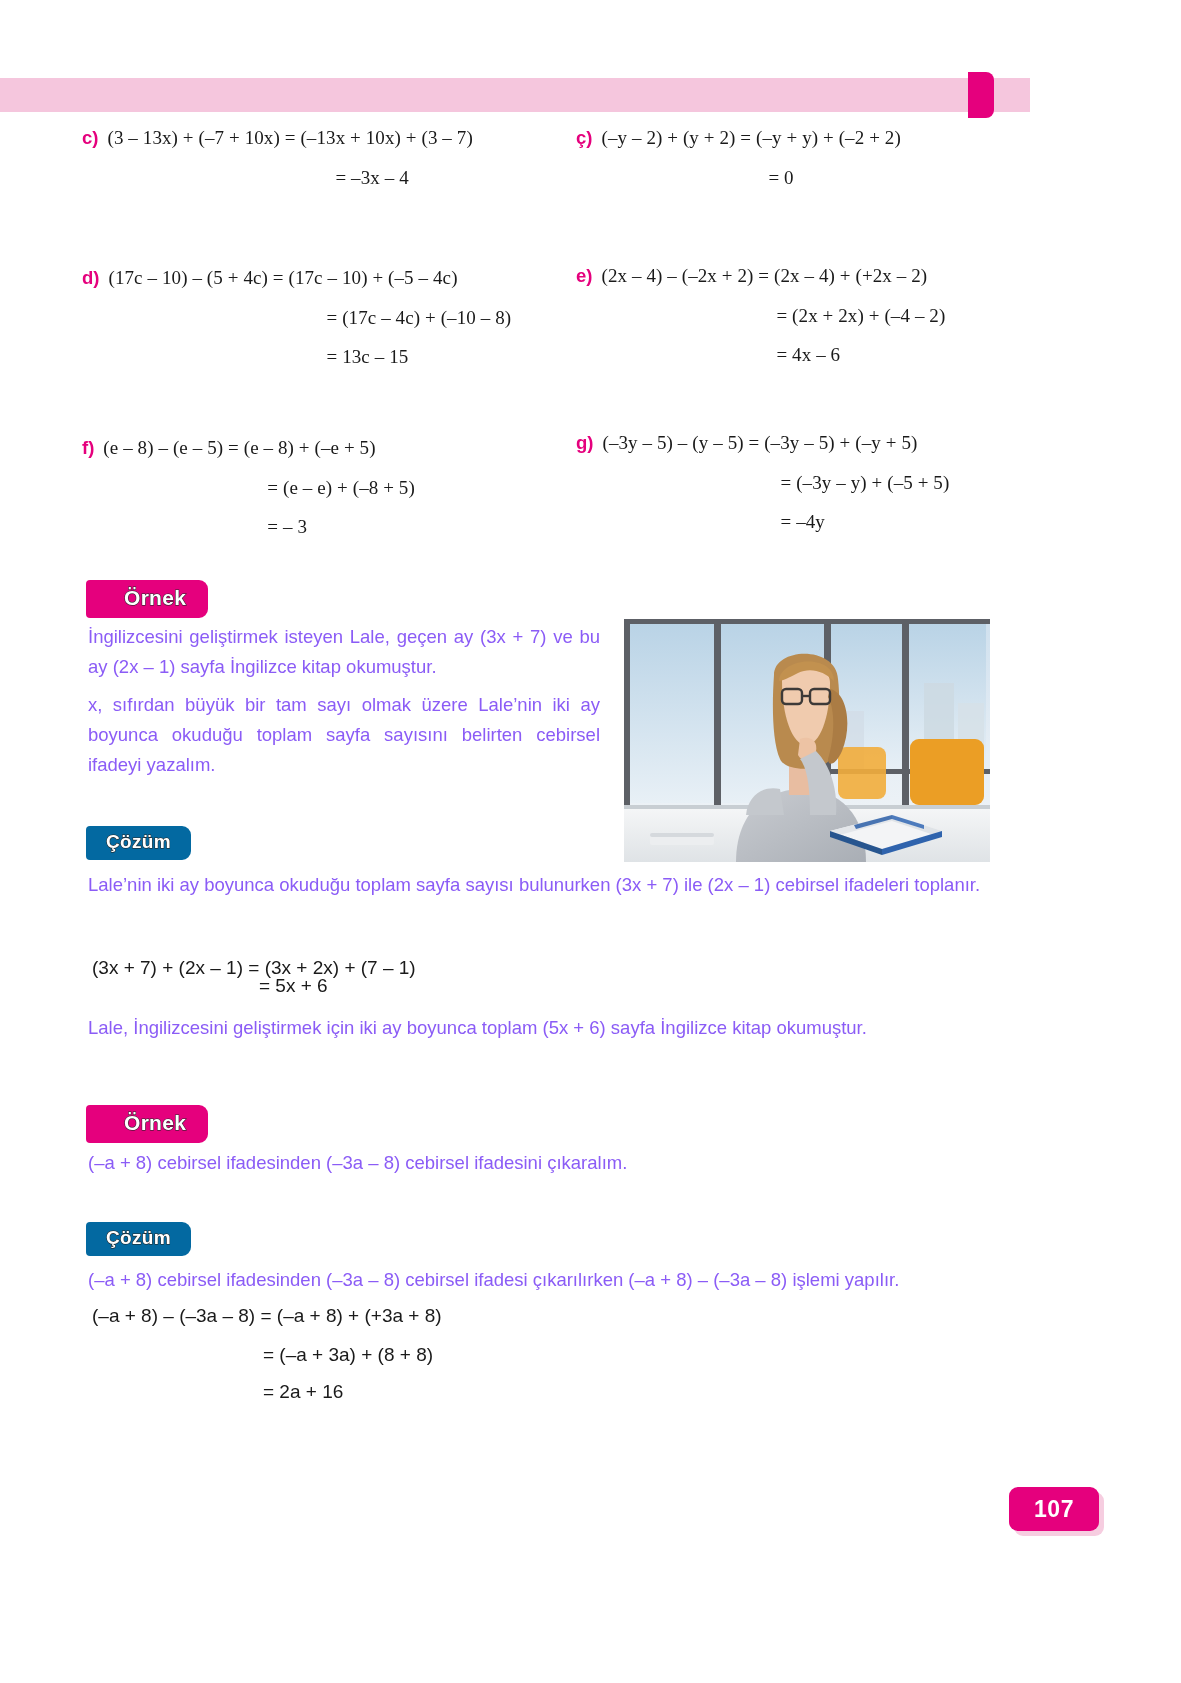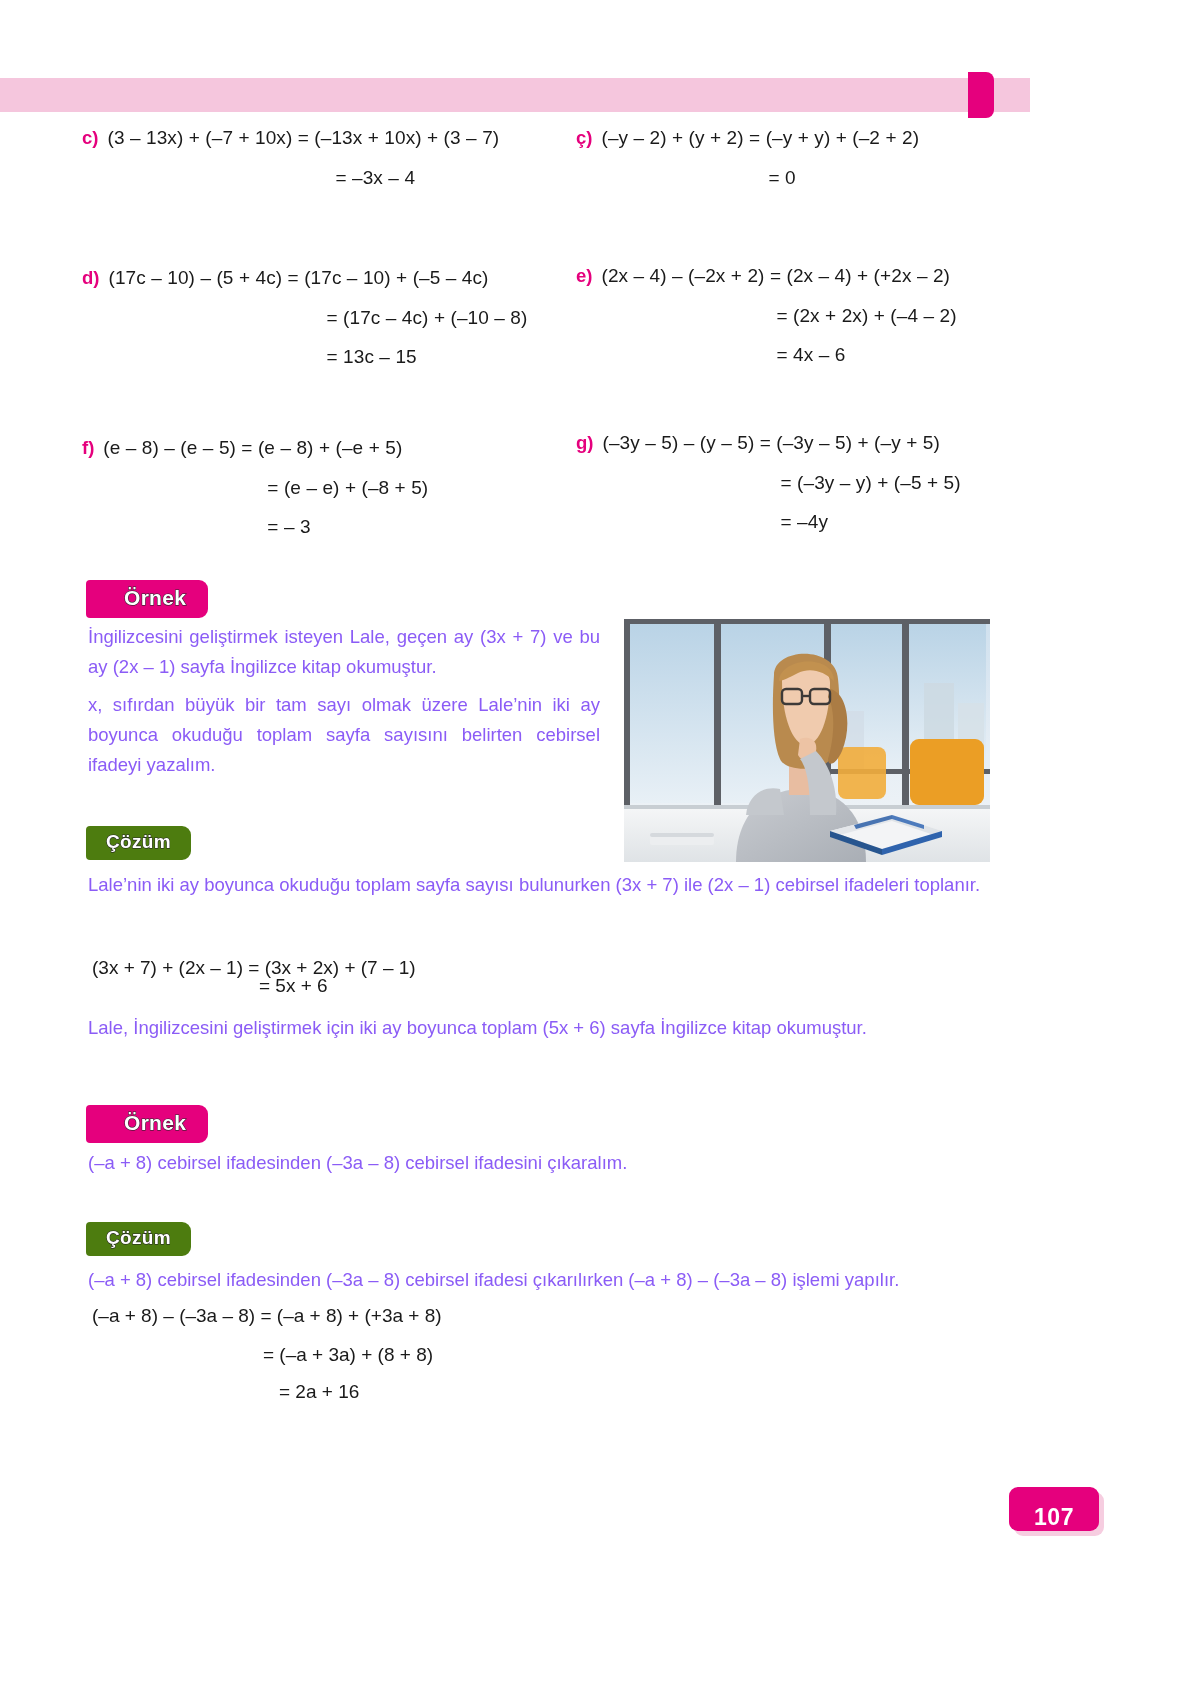--- a/index.html
+++ b/index.html
@@ -52,20 +52,21 @@
     color: #e5007d;
     font-weight: bold;
     font-size: 18.5px;
     line-height: 1.0;
     margin-right: 9px;
     padding-top: 1px;
     white-space: nowrap;
   }
   .ex-lines {
     display: block;
+    font-family: Liberation Serif, serif;
   }
   .ex-line {
     font-size: 19px;
     line-height: 1.0;
     white-space: nowrap;
     letter-spacing: 0.1px;
   }
   .ex-line + .ex-line {
     margin-top: 20px;
   }
@@ -82,21 +83,21 @@
     -webkit-text-stroke: 1.1px #2b2b2b;
     paint-order: stroke fill;
     text-shadow: 0 1px 0 rgba(0,0,0,0.12);
   }
   .badge-ornek {
     background: #e5007d;
     border-top-left-radius: 4px;
     border-bottom-left-radius: 4px;
   }
   .badge-cozum {
-    background: #4d7c0f;
+    background: #0369a1;
     border-top-left-radius: 4px;
     border-bottom-left-radius: 4px;
     font-size: 19px;
     padding: 5px 20px 7px 20px;
   }
 
   
   .para {
     font-size: 18.5px;
     line-height: 1.62;
@@ -127,21 +128,21 @@
   
   .page-tab {
     position: absolute;
     right: 82px;
     bottom: 152px;
     width: 90px;
     height: 44px;
     background: #e5007d;
     border-radius: 9px;
     display: flex;
-    align-items: flex-end;
+    align-items: center;
     justify-content: center;
     box-shadow: 5px 5px 0 0 #f6cde0;
   }
   .page-tab span {
     color: #ffffff;
     font-size: 23px;
     font-weight: bold;
     letter-spacing: 0.5px;
   }
 
@@ -325,17 +326,17 @@
 <div class="abs" style="left:86px; top:1222px;">
   <span class="badge badge-cozum">Çözüm</span>
 </div>
 
 <div class="abs para para-plain" style="left:88px; top:1265px; width:940px;">(–a + 8) cebirsel ifadesinden (–3a – 8) cebirsel ifadesi çıkarılırken (–a + 8) – (–3a – 8) işlemi yapılır.</div>
 
 <div class="abs eq" style="left:92px; top:1306px;">(–a + 8) – (–3a – 8) = (–a + 8) + (+3a + 8)</div>
 
 <div class="abs eq" style="left:263px; top:1345px;">= (–a + 3a) + (8 + 8)</div>
 
-<div class="abs eq" style="left:263px; top:1382px;margin-left:16px;">= 2a + 16</div>
+<div class="abs eq" style="left:263px; top:1382px;">= 2a + 16</div>
 
 <div class="page-tab">
   <span>107</span>
 </div>
 
 </body></html>

